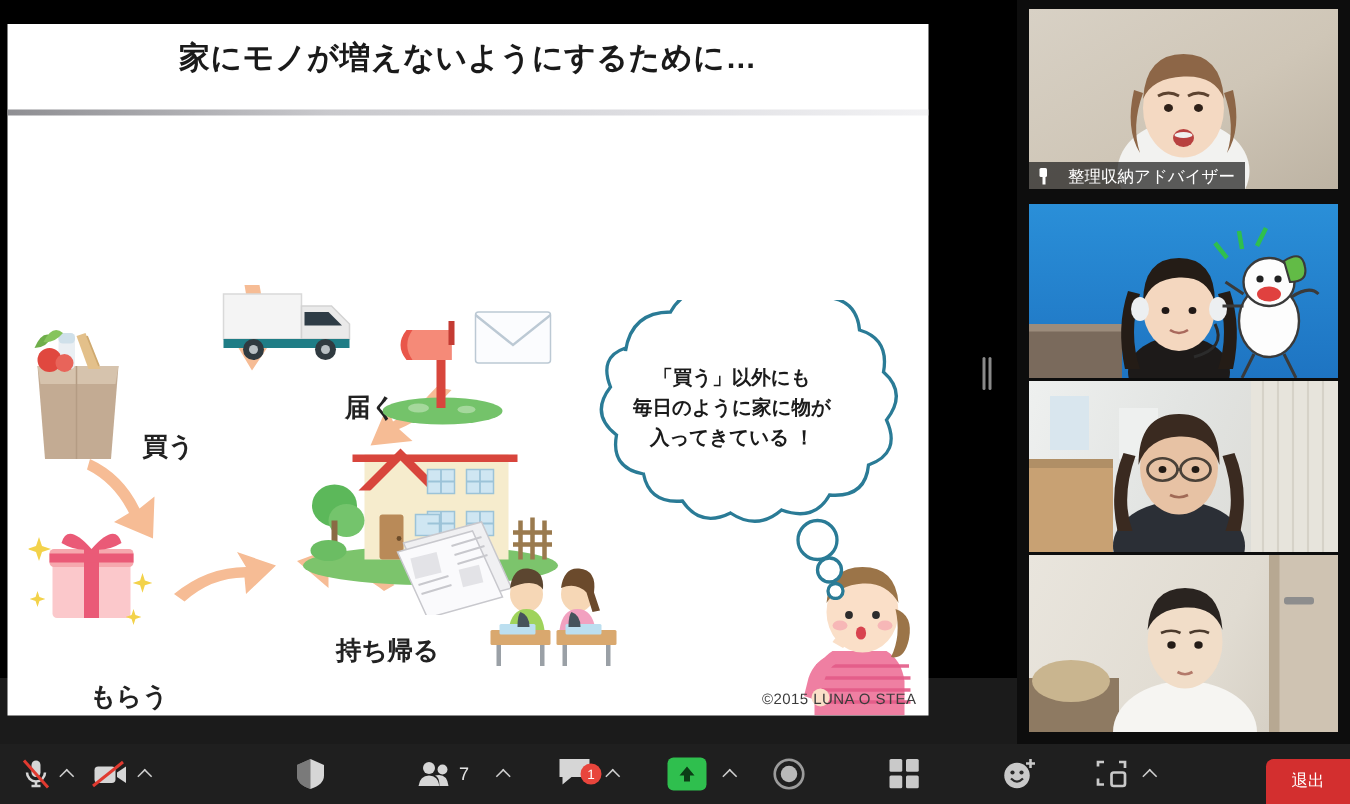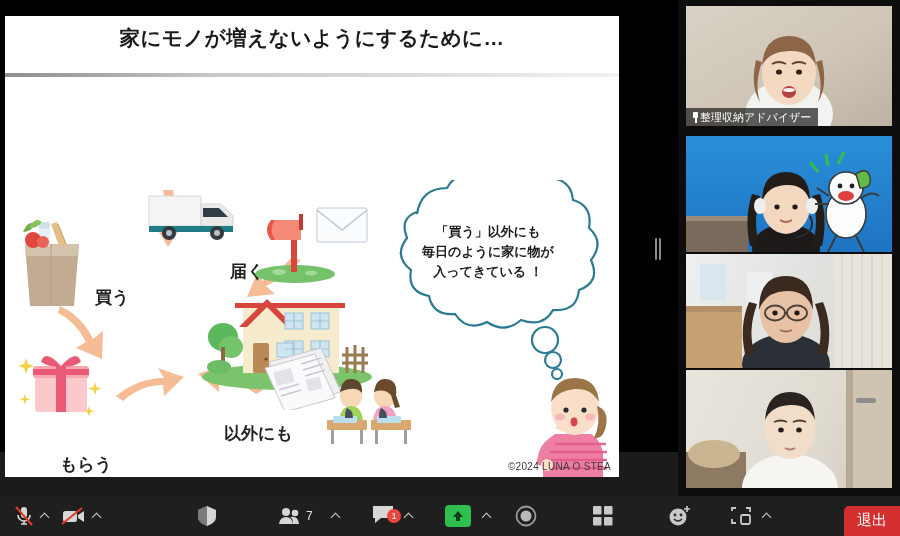--- a/index.html
+++ b/index.html
@@ -29,21 +29,21 @@
   #question-box {
     position:absolute; left:44px; top:76px; width:536px; height:56px;
     border:2.5px solid #3d8ddd; border-radius:16px; background:#fff;
     display:flex; align-items:center; justify-content:center;
   }
   #question-box span { font-size:22px; font-weight:700; color:#1565c0; letter-spacing:1px; }
 
   .label { position:absolute; font-size:17px; font-weight:700; color:#222; white-space:nowrap; }
 
   
-  #bubble { position:absolute; left:352px; top:164px; width:262px; height:200px; }
+  #bubble { position:absolute; left:352px; top:184px; width:262px; height:200px; }
   #bubble svg { position:absolute; inset:0; }
   #bubble-text {
     position:absolute; left:18px; top:42px; width:226px;
     text-align:center; font-size:13px; font-weight:700; color:#1b1b1b;
     line-height:1.55; white-space:pre-line;
   }
 
   
   .art { position:absolute; }
 
@@ -61,21 +61,21 @@
   #splitter i:nth-child(1){ left:1px; } #splitter i:nth-child(2){ left:5px; }
 
   
   #filmstrip { position:absolute; left:678px; top:0; width:222px; height:496px; background:#0d0d0d; }
   .tile { position:absolute; left:8px; width:206px; overflow:hidden; background:#000; }
   .tile .vid { position:absolute; inset:0; overflow:hidden; }
   .tile.active { outline:3px solid #c9bd3a; outline-offset:-3px; }
   .tile-name {
     position:absolute; left:0; bottom:0; height:18px; max-width:84%;
     background:rgba(30,30,30,.72); color:#fff; font-size:11px;
-    display:flex; align-items:center; gap:0; padding:0 7px 0 5px; white-space:nowrap;
+    display:flex; align-items:center; gap:12px; padding:0 7px 0 5px; white-space:nowrap;
   }
   .pin-icon { display:inline-block; width:9px; height:11px; position:relative; }
   .pin-icon::before{ content:""; position:absolute; left:2px; top:0; width:5px; height:6px; background:#fff; border-radius:1px;}
   .pin-icon::after{ content:""; position:absolute; left:4px; top:5px; width:1.5px; height:6px; background:#fff;}
 
   
   #toolbar { position:absolute; left:0; bottom:0; width:900px; height:40px; background:#1f1f1f; }
   .tb-item {
     position:absolute; bottom:0; height:40px; display:flex; align-items:center;
     color:#d6d6d6;
@@ -86,21 +86,21 @@
     border-left:1.6px solid #cfcfcf; border-top:1.6px solid #cfcfcf; transform:rotate(45deg);
   }
   .count { font-size:12px; color:#e2e2e2; margin-left:4px; }
   .badge {
     position:absolute; top:6px; right:-6px; min-width:14px; height:14px; border-radius:7px;
     background:#e8453c; color:#fff; font-size:9px; line-height:14px; text-align:center; padding:0 3px;
   }
   #leave-btn {
     position:absolute; right:0px; bottom:0px; width:56px; height:30px;
     background:#d32f2f; border-radius:5px 0 0 0;
-    color:#fff; font-size:15px; display:flex; align-items:center; justify-content:center;
+    color:#fff; font-size:11px; display:flex; align-items:center; justify-content:center;
     padding-bottom:2px;
   }
   .share-btn {
     width:26px; height:22px; background:#2fbf4e; border-radius:4px;
     display:flex; align-items:center; justify-content:center;
   }
 </style>
 </head>
 <body>
 
@@ -213,21 +213,21 @@
 
       <svg class="art" style="left:258px;top:328px;width:82px;height:66px;" viewBox="0 0 82 66">
         <path d="M6 18 l52 -14 l20 44 l-52 14z" fill="#f0f0f2" stroke="#c8c8cd"></path>
         <path d="M2 24 l50 -14 l20 44 l-50 14z" fill="#fafafc" stroke="#c8c8cd"></path>
         <rect x="12" y="26" width="18" height="14" fill="#e3e3e7" transform="rotate(-14 21 33)"></rect>
         <g stroke="#c8c8cd" stroke-width="1.4">
           <path d="M38 20 l20 -6 M40 26 l20 -6 M42 32 l20 -6 M16 46 l20 -6 M18 52 l20 -6"></path>
         </g>
         <rect x="44" y="34" width="14" height="12" fill="#e3e3e7" transform="rotate(-14 51 40)"></rect>
       </svg>
-      <div class="label" style="left:219px;top:406px;">以外にも</div>
+      <div class="label" style="left:219px;top:406px;">持ち帰る</div>
 
       <svg class="art" style="left:318px;top:358px;width:92px;height:72px;" viewBox="0 0 92 72">
         <ellipse cx="28" cy="22" rx="11" ry="12" fill="#f6d7b6"></ellipse>
         <path d="M17 18 q2 -14 12 -13 q11 1 10 14 q-6 -8 -22 -1z" fill="#5c4630"></path>
         <path d="M16 46 q2 -14 12 -14 q10 0 12 14z" fill="#9fd35c"></path>
         <ellipse cx="62" cy="22" rx="11" ry="12" fill="#f6d7b6"></ellipse>
         <path d="M51 18 q2 -14 12 -13 q12 1 10 16 l4 12 l-5 1 l-4 -13 q-7 -7 -17 -3z" fill="#6b4a2c"></path>
         <path d="M50 46 q2 -14 12 -14 q10 0 12 14z" fill="#f2a1c0"></path>
         <rect x="4" y="46" width="40" height="10" rx="1" fill="#d9a86e"></rect>
         <rect x="48" y="46" width="40" height="10" rx="1" fill="#d9a86e"></rect>
@@ -269,21 +269,21 @@
             <circle cx="188" cy="160" r="13"></circle>
             <circle cx="196" cy="180" r="8"></circle>
             <circle cx="200" cy="194" r="5"></circle>
           </g>
         </svg>
         <div id="bubble-text">「買う」以外にも
 毎日のように家に物が
 入ってきている ！</div>
       </div>
 
-      <div id="credit">©2024 LUNA O STEA</div>
+      <div id="credit">©2015 LUNA O STEA</div>
     </div>
 
     <div id="splitter">
       <i></i>
         <i></i>
     </div>
   </div>
 
   <div id="filmstrip">
 

